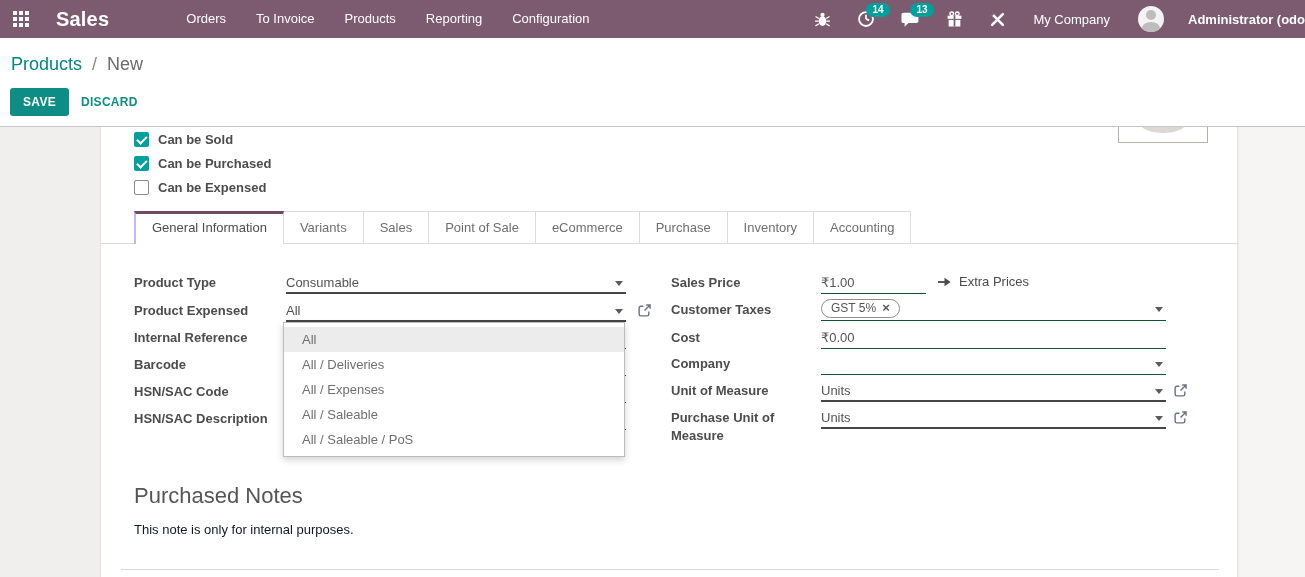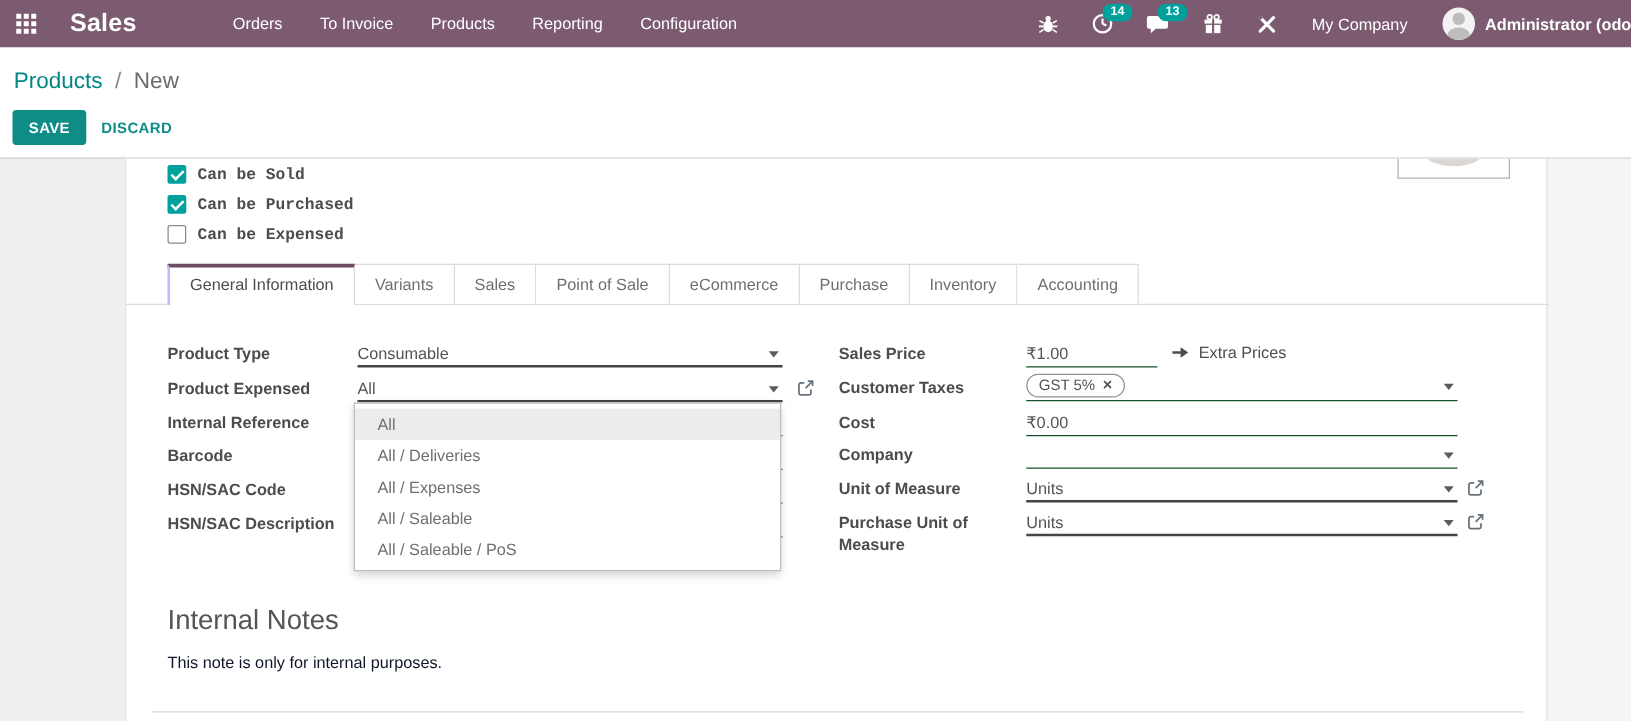--- a/index.html
+++ b/index.html
@@ -13,21 +13,21 @@
     grid-gap:2px; cursor:pointer; }
   .apps-grid span { width:4px; height:4px; background:#fff; }
   .brand { margin-left:27px; font-size:20px; font-weight:700; letter-spacing:.2px; cursor:pointer; }
   .topnav { display:flex; margin-left:62px; }
   .topnav .nav-item { padding:0 15px; font-size:13px; line-height:38px; cursor:pointer; }
   .top-right { margin-left:auto; display:flex; align-items:center; height:38px; }
   .tb-icon { position:relative; padding:0 13px; display:flex; align-items:center; cursor:pointer; height:38px; }
   .badge { position:absolute; top:3px; left:22px; background:#00a09d; color:#fff;
     font-size:10px; font-weight:700; border-radius:8px; padding:1px 6px; line-height:12px; }
   .company-name { font-size:13px; padding:0 14px; cursor:pointer; }
-  .user-menu { display:flex; align-items:center; padding:0 0 0 14px; cursor:pointer; }
+  .user-menu { display:flex; align-items:center; padding:0 0 0 14px; cursor:pointer;gap:16px; }
   .avatar { width:26px; height:26px; border-radius:50%; background:#f3f3f3; position:relative; overflow:hidden; margin-right:8px; flex:0 0 auto; }
   .avatar .head { position:absolute; top:4px; left:8px; width:10px; height:10px; border-radius:50%; background:#bdbdbd; }
   .avatar .body { position:absolute; top:16px; left:4px; width:18px; height:12px; border-radius:50% 50% 0 0; background:#bdbdbd; }
   .user-name { font-size:13px; font-weight:600; }
 
   
   .control-panel { position:absolute; top:38px; left:0; width:1305px; height:88px; background:#fff; }
   .breadcrumb { position:absolute; left:11px; top:16px; font-size:18px; }
   .bc-link { color:#008784; cursor:pointer; }
   .bc-sep { color:#888; padding:0 5px; }
@@ -40,21 +40,21 @@
     cursor:pointer; font-family:inherit; }
   .panel-divider { position:absolute; top:126px; left:0; width:1305px; height:1px; background:#c9c7c5; }
 
   
   .main { position:absolute; top:127px; left:0; width:1305px; height:450px; background:#f1efed; }
   .sheet { position:absolute; left:100px; top:0; width:1138px; height:450px; background:#fff;
     border-left:1px solid #e4e1de; border-right:1px solid #e4e1de; }
   .chatter { position:absolute; left:1239px; top:0; width:66px; height:450px; background:#f6f5f3; }
 
   
-  .cb-row { position:absolute; left:33px; display:flex; align-items:center; height:17px; cursor:pointer;font-family:Liberation Mono, monospace; }
+  .cb-row { position:absolute; left:33px; display:flex; align-items:center; height:17px; cursor:pointer; }
   .cb-box { width:15px; height:15px; border-radius:2px; position:relative; flex:0 0 auto; }
   .cb-box.checked { background:#00a09d; }
   .cb-box.checked::after { content:""; position:absolute; left:5px; top:2px; width:4px; height:8px;
     border:solid #fff; border-width:0 2px 2px 0; transform:rotate(45deg); }
   .cb-box.unchecked { background:#fff; border:1px solid #8a8a8a; }
   .cb-label { margin-left:9px; font-size:13px; font-weight:700; color:#4c4c4c; }
 
   
   .img-box { position:absolute; left:1017px; top:0; width:90px; height:16px;
     border:1px solid #b5b0aa; border-top:none; overflow:hidden; background:#fff; }
@@ -295,21 +295,21 @@
       <div class="f-label" style="left:570px; top:282px; width:145px;">Purchase Unit of Measure</div>
       <div class="f-input u-dark" style="left:720px; top:280px; width:345px;">
         <span>Units</span>
         <span class="caret"></span>
       </div>
       <svg class="ext-icon" style="left:1072px; top:283px;" viewBox="0 0 14 14">
         <path d="M6 3 H3.6 C2.7 3 2 3.7 2 4.6 v5.8 C2 11.3 2.7 12 3.6 12 h5.8 c.9 0 1.6-.7 1.6-1.6 V8" fill="none" stroke="#68727c" stroke-width="1.3"></path>
         <path d="M7 7 L12.2 1.8 M8.6 1.8 H12.2 V5.4" fill="none" stroke="#68727c" stroke-width="1.3"></path>
       </svg>
 
-      <div class="notes-title">Internal Notes</div>
+      <div class="notes-title">Purchased Notes</div>
       <div class="notes-placeholder">This note is only for internal purposes.</div>
       <div class="notes-divider"></div>
     </div>
   </main>
 
   <div class="dropdown">
     <div class="dd-item selected">All</div>
     <div class="dd-item">All / Deliveries</div>
     <div class="dd-item">All / Expenses</div>
     <div class="dd-item">All / Saleable</div>

